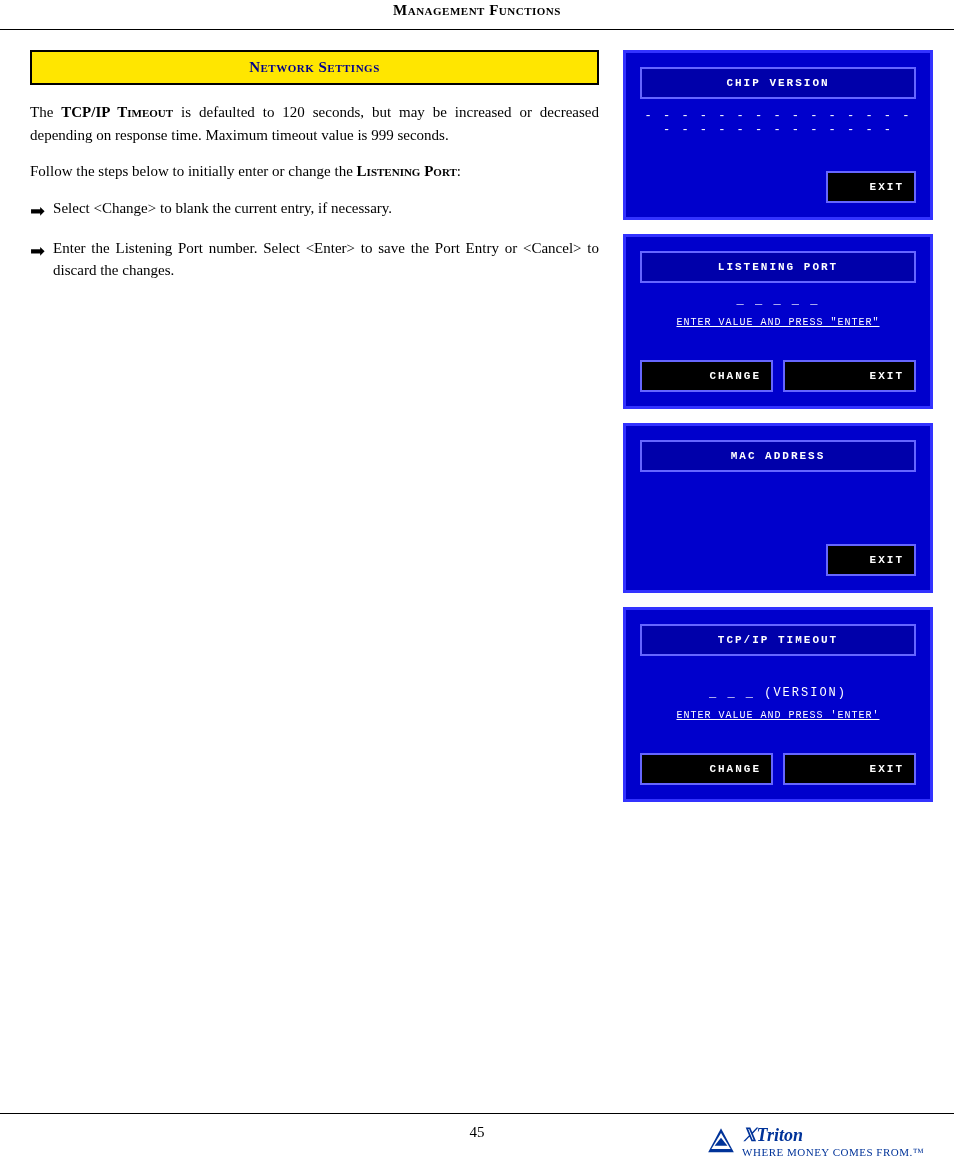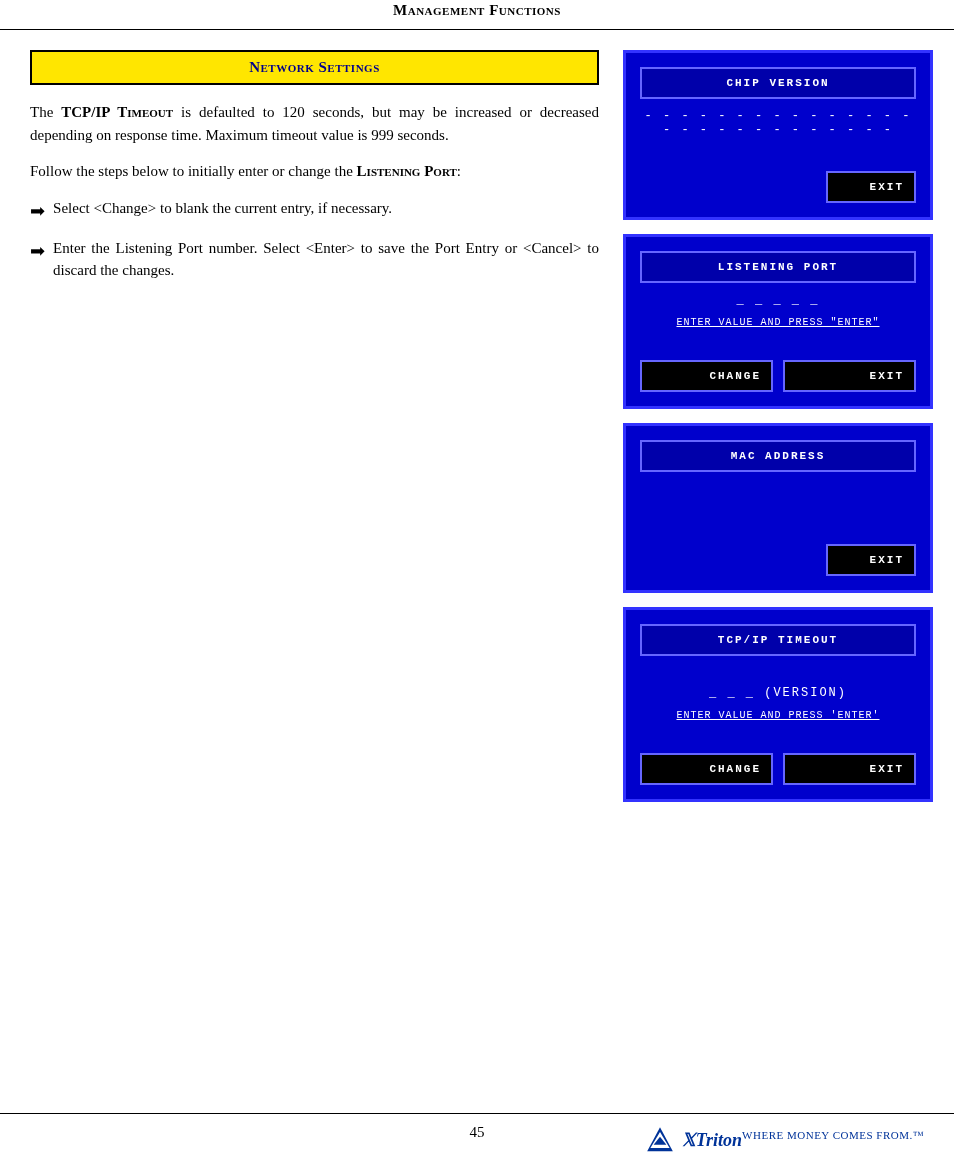--- a/index.html
+++ b/index.html
@@ -197,21 +197,21 @@
       font-weight: bold;
       color: #003399;
     }
     .triton-tagline {
       font-size: 11px;
       color: #003399;
       letter-spacing: 0.5px;
     }
     .triton-logo-wrapper {
       display: flex;
-      flex-direction: row;
+      flex-direction: column;
       align-items: flex-start;
     }
   </style>
 </head>
 <body>
 
 <div class="page-header">
   <span class="small-cap">Management Functions</span>
 </div>
 

